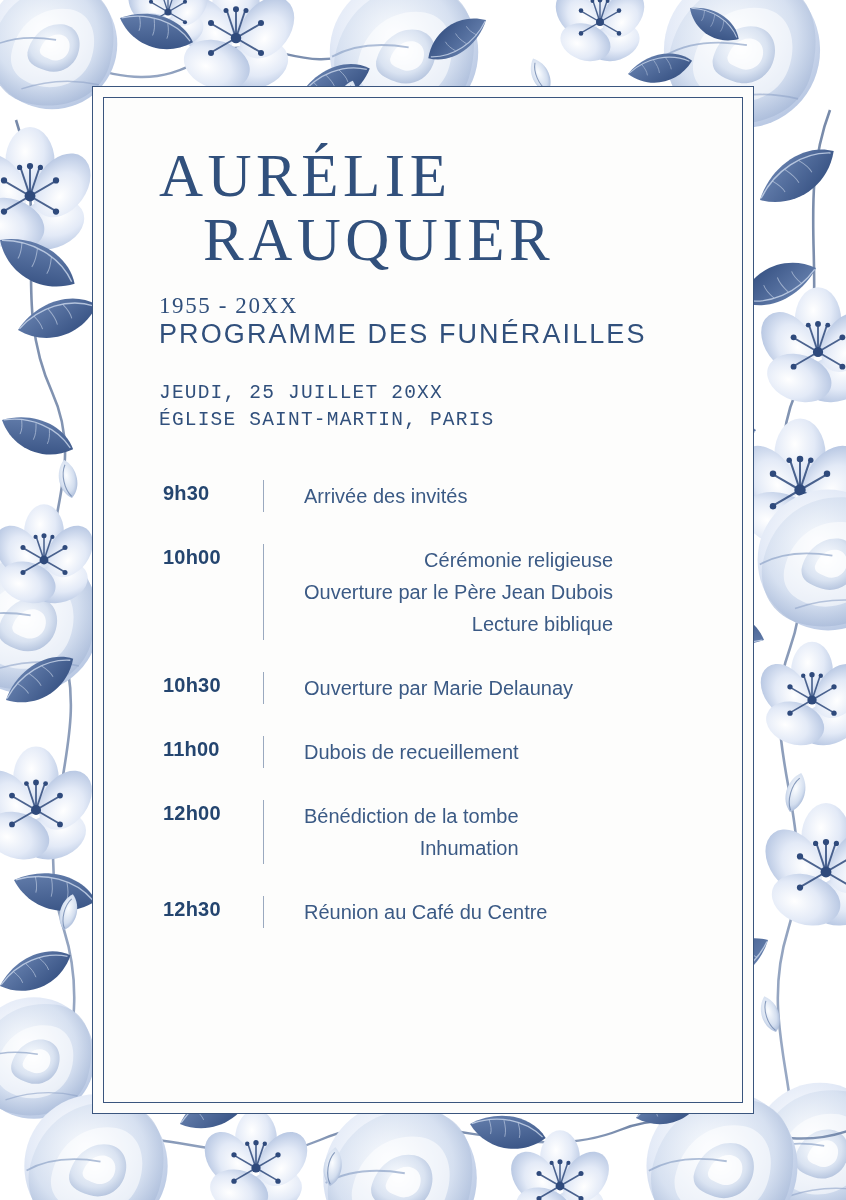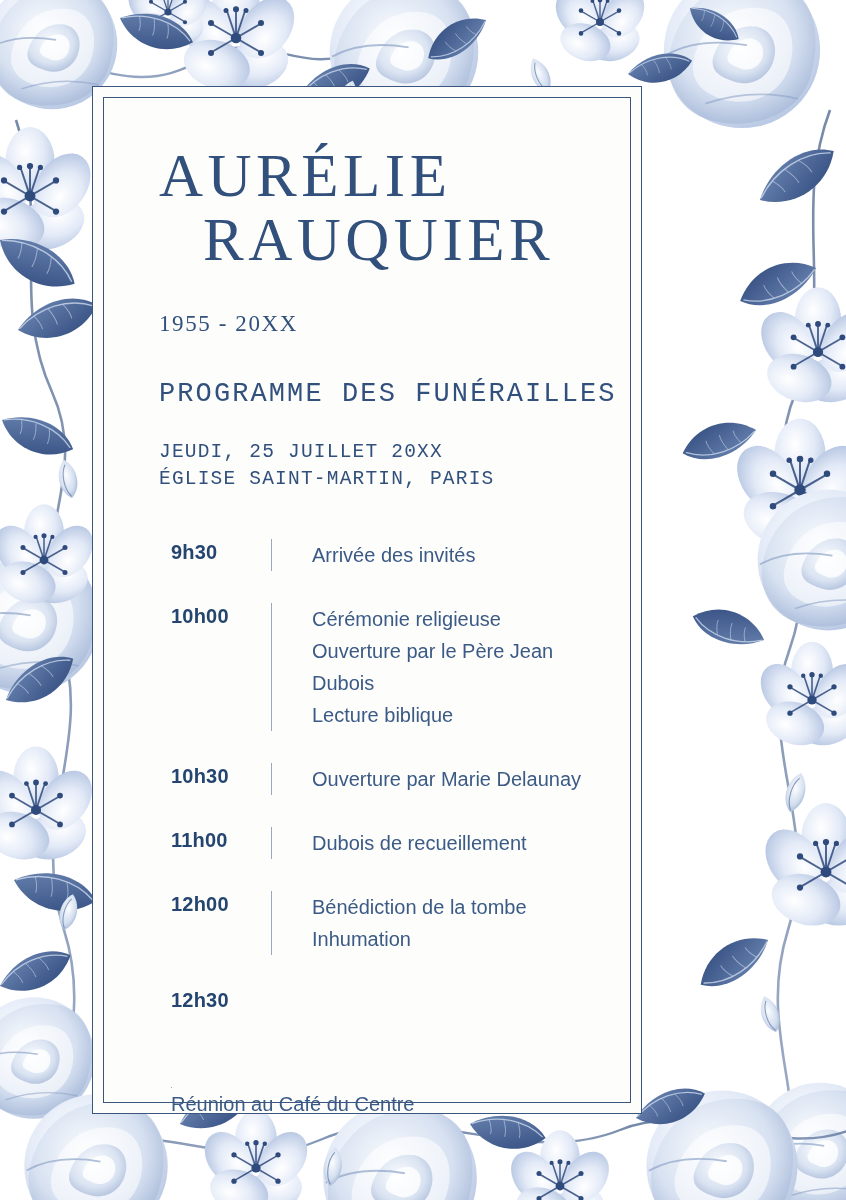--- a/index.html
+++ b/index.html
@@ -20,21 +20,21 @@
     width: 846px;
     height: 1200px;
     z-index: 0;
   }
 
   
   #card {
     position: absolute;
     left: 92px;
     top: 86px;
-    width: 550px;
+    width: 662px;
     height: 1028px;
     background: #fdfdfc;
     border: 1px solid #3a557e;
     z-index: 2;
   }
   #card-inner-rule {
     position: absolute;
     left: 10px;
     top: 10px;
     right: 10px;
@@ -60,52 +60,51 @@
     margin: 0;
     white-space: nowrap;
   }
   .name-line-2 { margin-top: -2px; margin-left: 44px; }
 
   .years {
     font-family: "Liberation Serif", serif;
     font-size: 23px;
     letter-spacing: 1.6px;
     color: #31507c;
-    margin-top: 38px;
+    margin-top: 20px;
   }
 
   .program-title {
-    font-family: Liberation Mono, monospace;
+    font-family: Liberation Sans, sans-serif;
     font-size: 27px;
     letter-spacing: 2.1px;
     color: #31507c;
-    margin-top: 42px;
     white-space: nowrap;
   }
 
   .event-meta {
     font-family: Liberation Mono, monospace;
     font-size: 19.5px;
     letter-spacing: 1.2px;
     color: #31507c;
     margin-top: 30px;
     line-height: 27px;
   }
 
   
   #schedule {
     margin-top: 46px;
-    margin-left: 12px;
+    margin-left: 4px;
   }
   .schedule-row {
     display: flex;
     align-items: flex-start;
     margin-bottom: 32px;
   }
-  .schedule-row:last-child { margin-bottom: 0; flex-direction: column; }
+  .schedule-row:last-child { margin-bottom: 0; }
 
   .row-time {
     width: 100px;
     flex: 0 0 100px;
     font-family: "Liberation Sans", sans-serif;
     font-weight: bold;
     font-size: 20px;
     color: #24456f;
     letter-spacing: 0.2px;
     padding-top: 2px;
@@ -116,21 +115,21 @@
     background: #9aa9bf;
     align-self: stretch;
     margin-right: 40px;
   }
   .row-items {
     font-family: "Liberation Sans", sans-serif;
     font-size: 20px;
     color: #3b5a85;
     line-height: 32px;
   }
-  .row-item { display: block; }
+  .row-item { display: block; text-align: right; }
 </style>
 </head>
 <body>
 
 <svg id="floral-bg" viewBox="0 0 846 1200" xmlns="http://www.w3.org/2000/svg" aria-hidden="true">
   <defs>
     <radialGradient id="petalA" cx="40%" cy="35%" r="70%">
       <stop offset="0%" stop-color="#ffffff"></stop>
       <stop offset="55%" stop-color="#e3eaf7"></stop>
       <stop offset="100%" stop-color="#b6c6e2"></stop>

